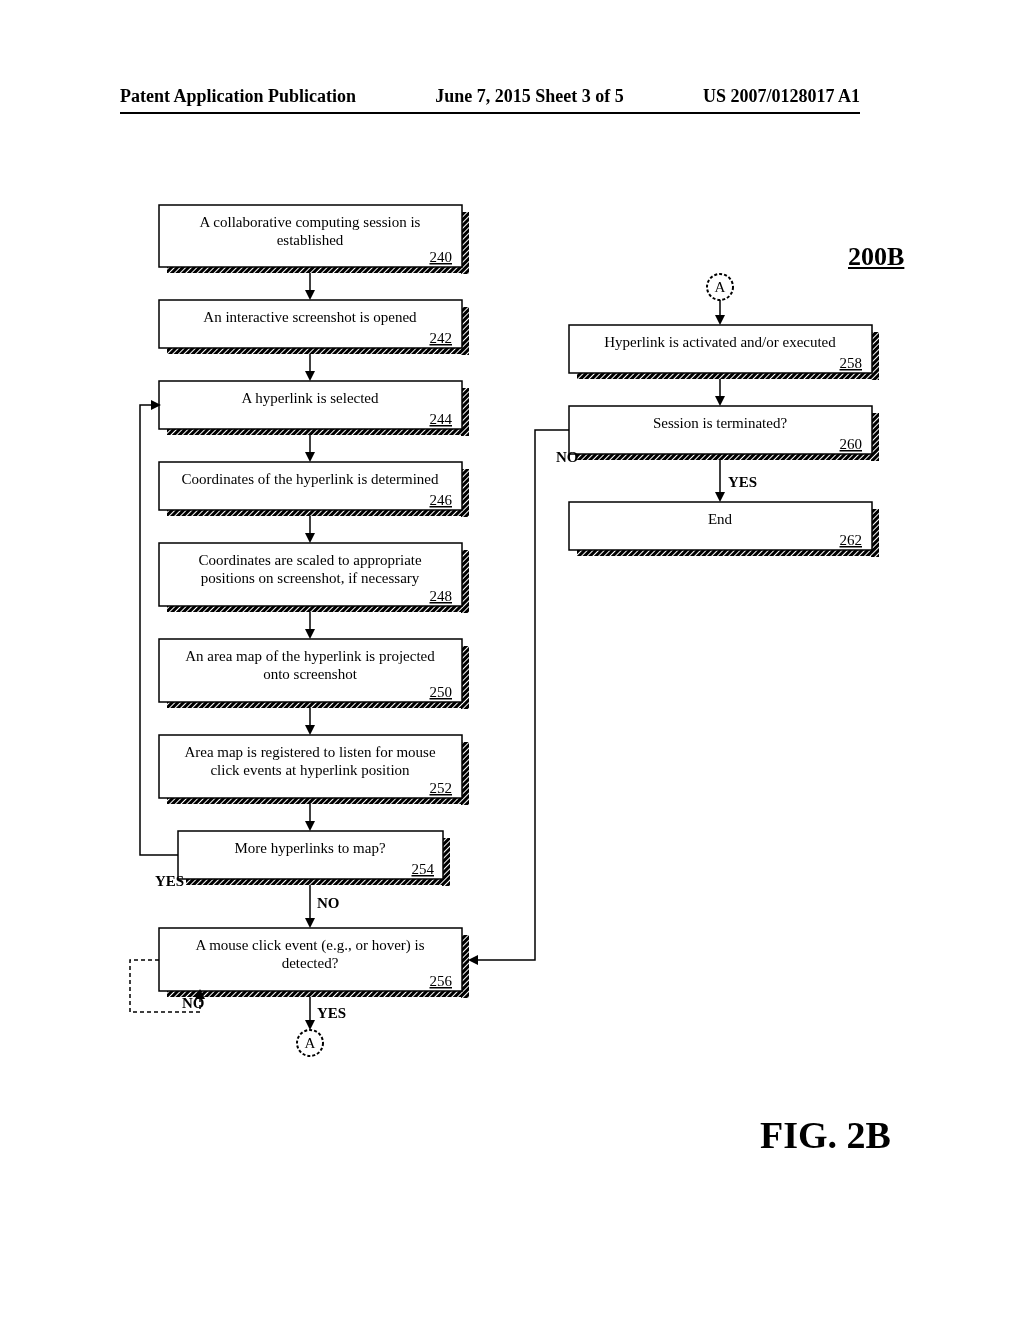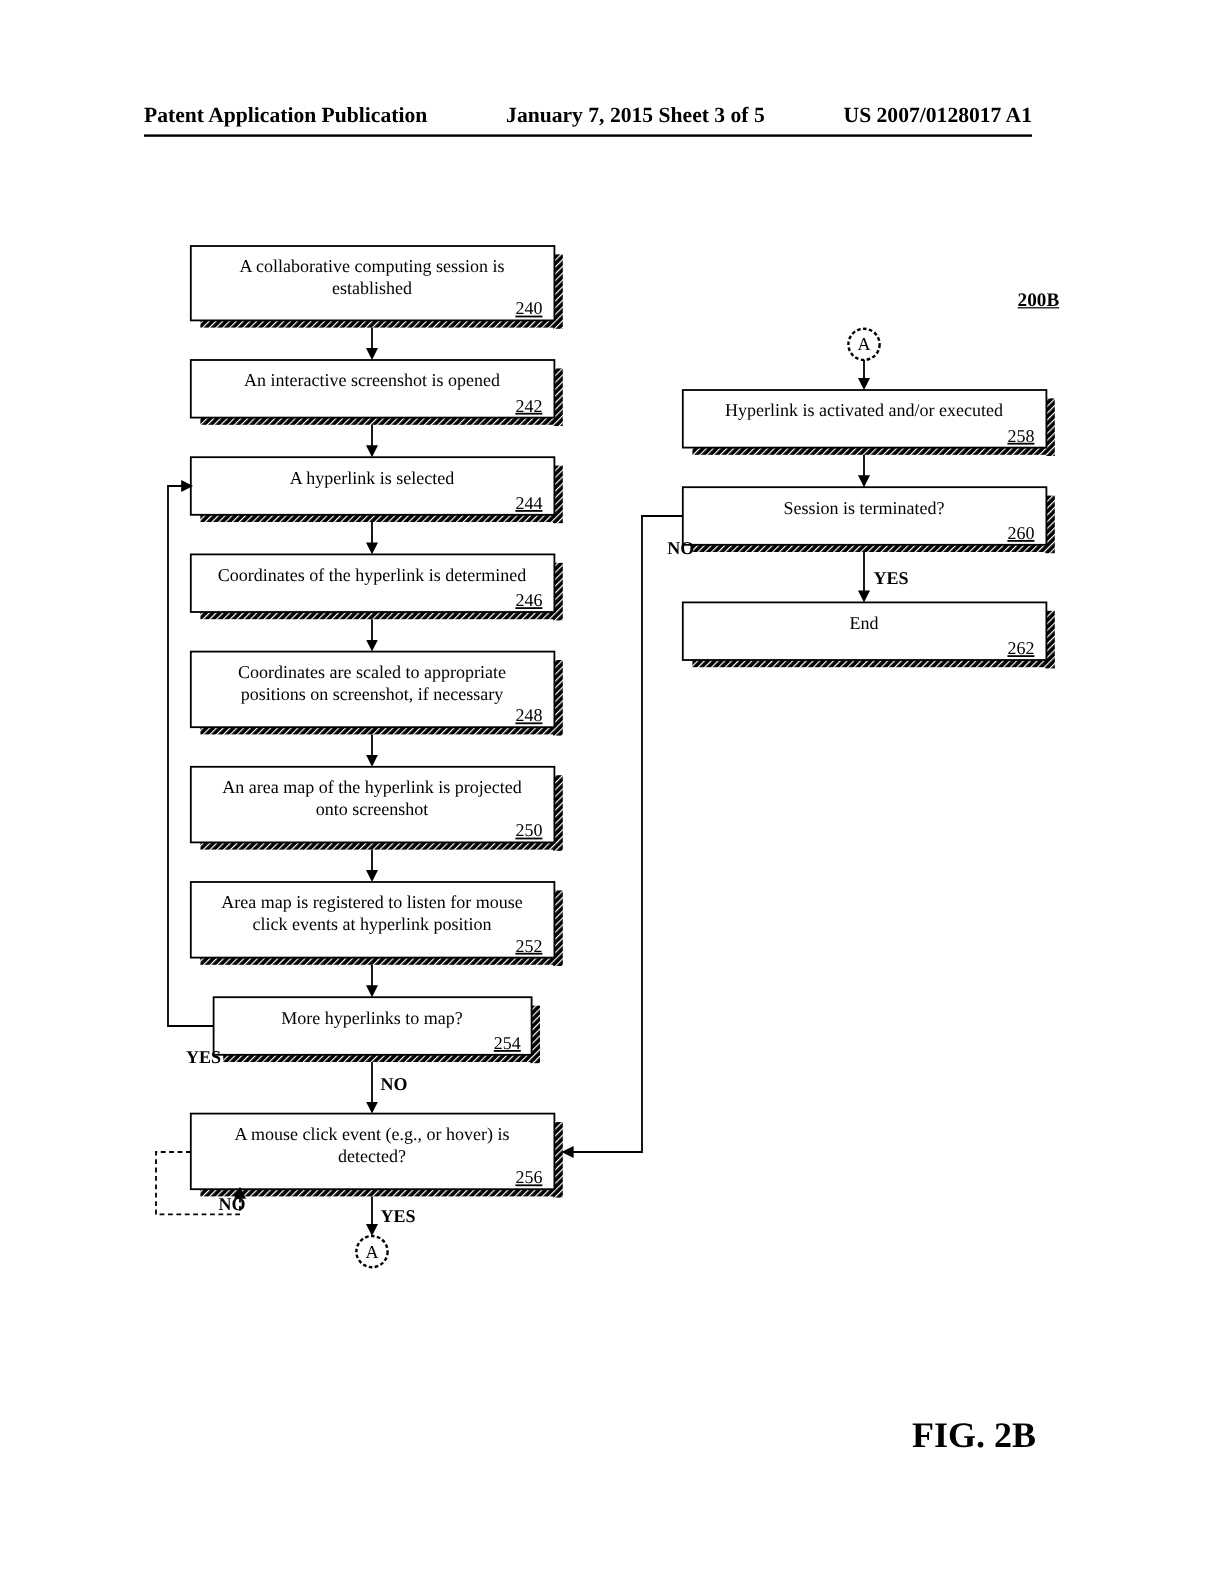--- a/index.html
+++ b/index.html
@@ -36,46 +36,46 @@
   }
   svg.flow {
     position: absolute;
     left: 0; top: 0;
     width: 1020px;
     height: 1320px;
   }
   .figlabel {
     position: absolute;
     left: 760px;
-    top: 1180px;
-    font-size: 30px;
+    top: 1113px;
+    font-size: 38px;
     font-weight: bold;
   }
   .reflabel {
     position: absolute;
     left: 848px;
     top: 242px;
-    font-size: 16px;
+    font-size: 26px;
     font-weight: bold;
     text-decoration: underline;
   }
   
   .boxtext { font-family: "Times New Roman", Times, serif; font-size: 15px; fill:#000; }
   .numtext { font-family: "Times New Roman", Times, serif; font-size: 15px; fill:#000; text-decoration: underline; }
   .edgetext { font-family: "Times New Roman", Times, serif; font-size: 15px; font-weight: bold; fill:#000; }
   .conn-a { font-family: "Times New Roman", Times, serif; font-size: 15px; fill:#000; }
 </style>
 </head>
 <body>
 
 <div class="page">
 
   <div class="header">
     <span>Patent Application Publication</span>
-    <span>January 7, 2015   Sheet 3 of 5</span>
+    <span>June 7, 2015   Sheet 3 of 5</span>
     <span>US 2007/0128017 A1</span>
   </div>
   <div class="hrule"></div>
 
   <div class="reflabel">200B</div>
   <div class="figlabel">FIG. 2B</div>
 
   <svg class="flow" viewBox="0 0 1020 1320">
     <defs>
       <marker id="arrow" markerWidth="10" markerHeight="10" refX="8" refY="5" orient="auto" markerUnits="userSpaceOnUse">

